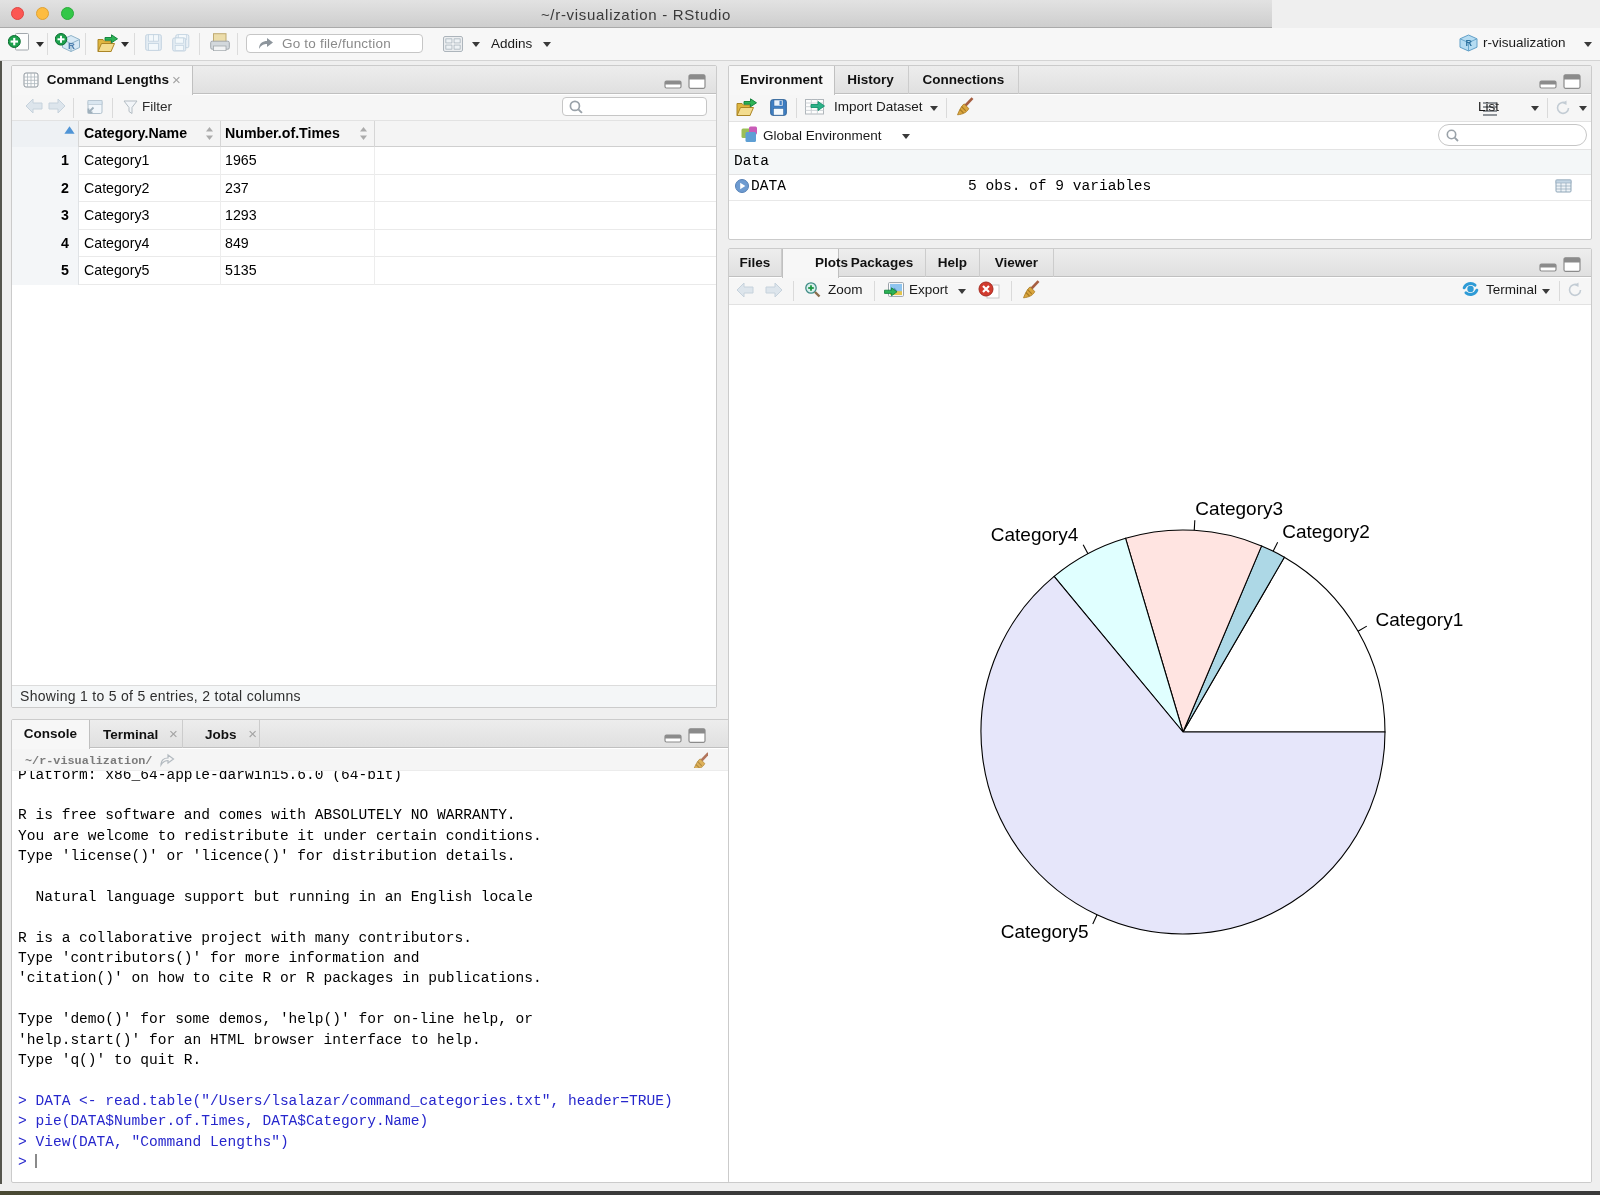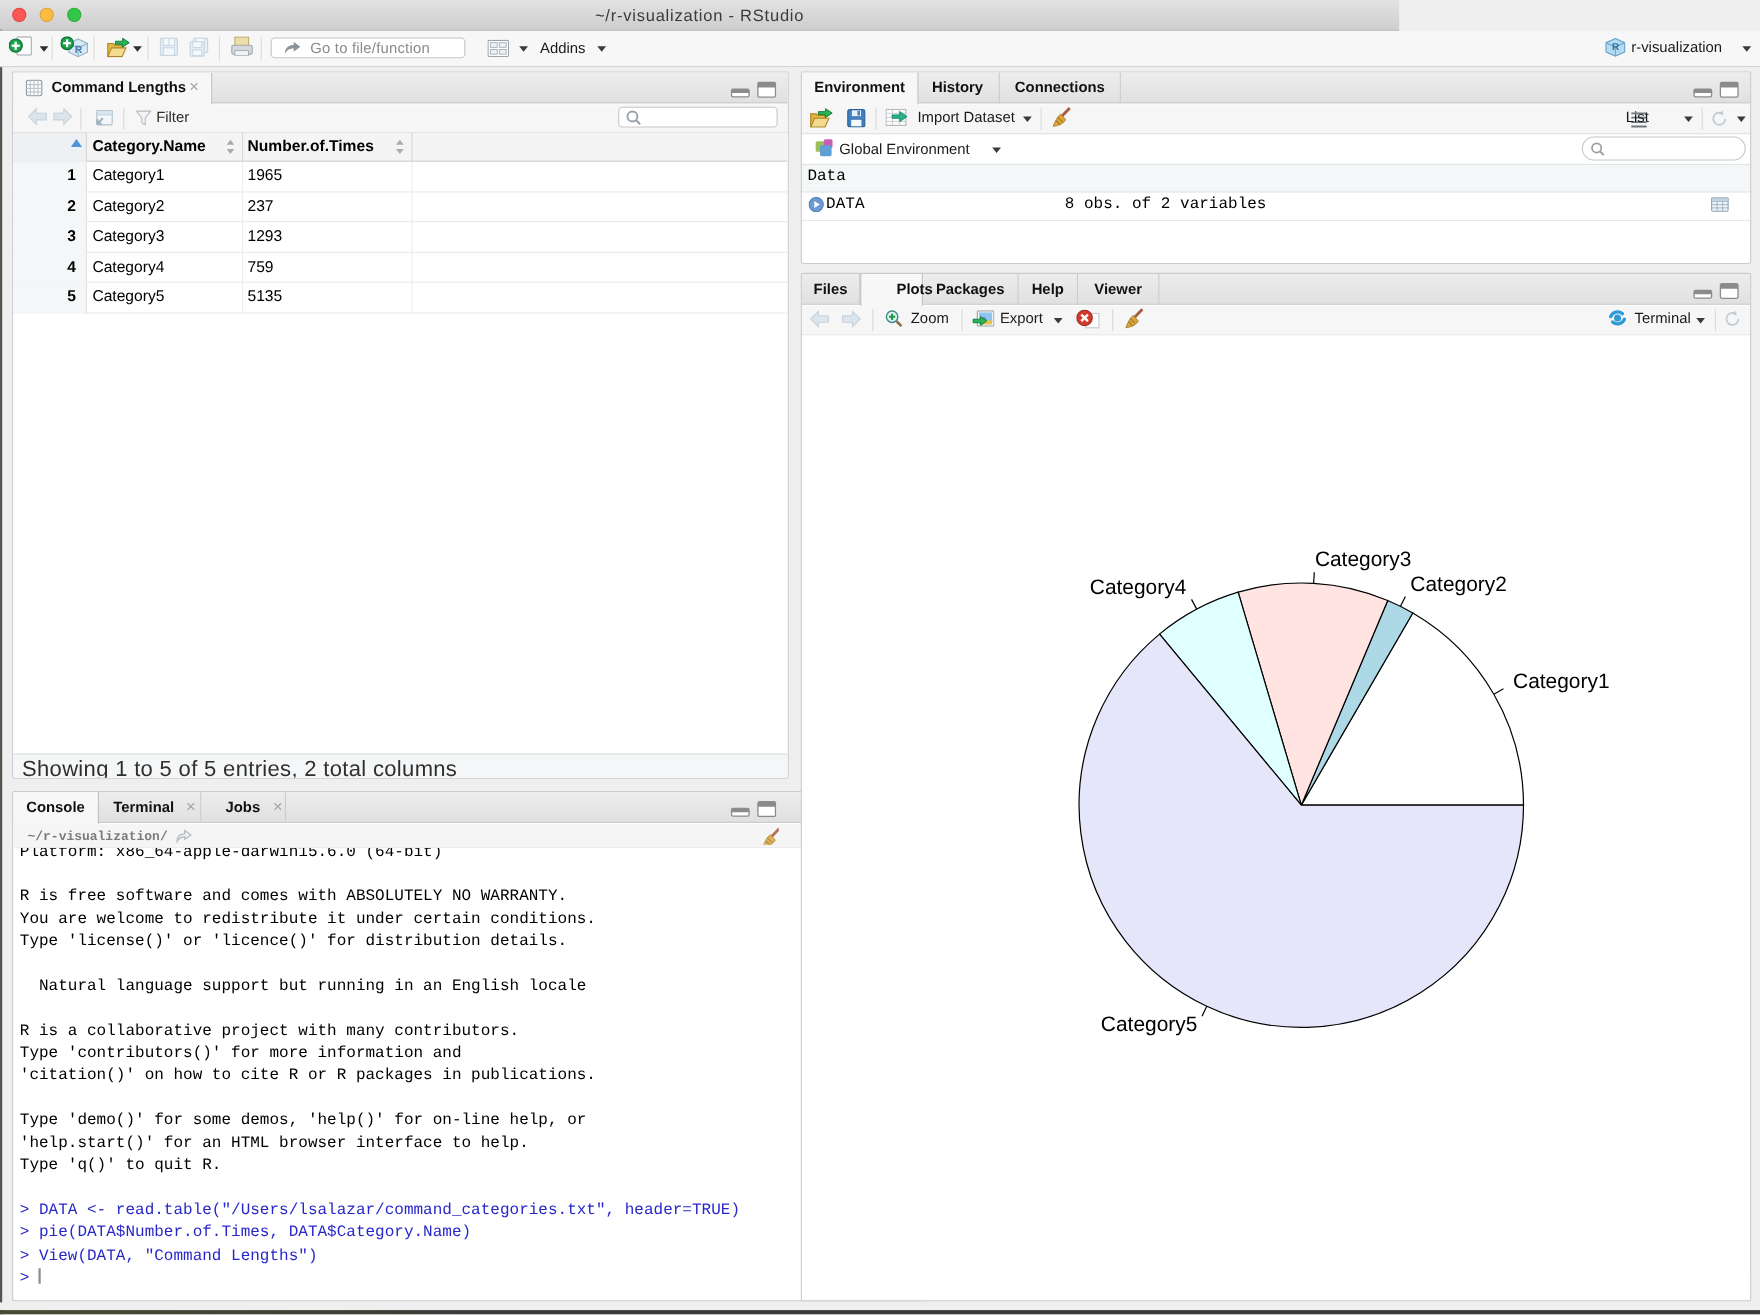--- a/index.html
+++ b/index.html
@@ -218,33 +218,33 @@
         <div class="td abs" style="left:72px;top:5px;">Category3</div>
         <div class="abs" style="left:208px;top:0;width:1px;height:27.6px;background:#ededed;"></div>
         <div class="td abs" style="left:213px;top:5px;">1293</div>
         <div class="abs" style="left:362px;top:0;width:1px;height:27.6px;background:#ededed;"></div>
       </div>
       <div class="abs" style="left:0;top:108.80000000000001px;width:704px;height:27.6px;border-bottom:1px solid #eaeaea;">
         <div class="abs" style="left:0;top:0;width:67px;height:27.6px;background:#f4f6f8;border-right:1px solid #e0e3e6;"></div>
         <div class="td abs" style="left:0;top:5px;width:57px;text-align:right;font-weight:bold;">4</div>
         <div class="td abs" style="left:72px;top:5px;">Category4</div>
         <div class="abs" style="left:208px;top:0;width:1px;height:27.6px;background:#ededed;"></div>
-        <div class="td abs" style="left:213px;top:5px;">759</div>
+        <div class="td abs" style="left:213px;top:5px;">849</div>
         <div class="abs" style="left:362px;top:0;width:1px;height:27.6px;background:#ededed;"></div>
       </div>
       <div class="abs" style="left:0;top:136.4px;width:704px;height:27.6px;border-bottom:1px solid #eaeaea;">
         <div class="abs" style="left:0;top:0;width:67px;height:27.6px;background:#f4f6f8;border-right:1px solid #e0e3e6;"></div>
         <div class="td abs" style="left:0;top:5px;width:57px;text-align:right;font-weight:bold;">5</div>
         <div class="td abs" style="left:72px;top:5px;">Category5</div>
         <div class="abs" style="left:208px;top:0;width:1px;height:27.6px;background:#ededed;"></div>
         <div class="td abs" style="left:213px;top:5px;">5135</div>
         <div class="abs" style="left:362px;top:0;width:1px;height:27.6px;background:#ededed;"></div>
       </div>
     </div>
-    <div class="abs" style="left:0;top:619px;width:704px;height:23px;background:#f4f6f7;border-top:1px solid #dcdcdc;font-size:20px;letter-spacing:0.3px;color:#2e2e2e;padding:2px 0 0 8px;">Showing 1 to 5 of 5 entries, 2 total columns</div>
+    <div class="abs" style="left:0;top:619px;width:704px;height:23px;background:#f4f6f7;border-top:1px solid #dcdcdc;font-size:14px;letter-spacing:0.3px;color:#2e2e2e;padding:2px 0 0 8px;">Showing 1 to 5 of 5 entries, 2 total columns</div>
   </div>
 <div class="pane" style="left:11px;top:719px;width:832px;height:464px;">
     <div class="tabbar"></div>
     <div class="tab active" style="left:0;width:78px;">Console</div>
     <div class="tab inactive" style="left:79px;width:92px;text-align:left;padding-left:12px;">Terminal <span class="tabx" style="margin-left:7px;">×</span></div>
     <div class="tab inactive" style="left:171px;width:77px;text-align:left;padding-left:22px;">Jobs <span class="tabx" style="margin-left:8px;">×</span></div>
     <div class="abs" style="left:652px;top:8px;">
       <svg width="42" height="15" viewBox="0 0 42 15" style="display:block" xmlns="http://www.w3.org/2000/svg">
         <rect x="1" y="7" width="16" height="7" rx="1.5" fill="#fff" stroke="#8b8b8b" stroke-width="1.2"></rect>
         <path d="M1 10.5 L1 8.5 A1.5 1.5 0 0 1 2.5 7 L15.5 7 A1.5 1.5 0 0 1 17 8.5 L17 10.5 Z" fill="#8b8b8b"></path>
@@ -349,21 +349,21 @@
       </svg>
     </div>
     <div class="abs mono" style="left:0;top:83px;width:862px;height:26px;background:#f4f7f8;border-top:1px solid #e3e3e3;border-bottom:1px solid #e3e3e3;font-size:14.55px;color:#000;padding:3px 0 0 5px;">Data</div>
     <div class="abs" style="left:6px;top:113px;">
       <svg width="14" height="14" viewBox="0 0 14 14" style="display:block;" xmlns="http://www.w3.org/2000/svg">
         <circle cx="7" cy="7" r="6.5" fill="#6d9bd1" stroke="#5580b5"></circle>
         <path d="M5.2 3.8 L10.3 7 L5.2 10.2 Z" fill="#fff"></path>
       </svg>
     </div>
     <div class="abs mono" style="left:22px;top:112px;font-size:14.55px;color:#000;">DATA</div>
-    <div class="abs mono" style="left:239px;top:112px;font-size:14.55px;color:#000;">8 obs. of 2 variables</div>
+    <div class="abs mono" style="left:239px;top:112px;font-size:14.55px;color:#000;">5 obs. of 9 variables</div>
     <div class="abs" style="left:826px;top:113px;">
       <svg width="17" height="14" viewBox="0 0 17 14" style="display:block;" xmlns="http://www.w3.org/2000/svg">
         <rect x="1" y="1" width="15" height="12" rx="1" fill="#eef3f7" stroke="#8fa6b8"></rect>
         <rect x="1" y="1" width="15" height="3" fill="#c4d6e4" stroke="#8fa6b8" stroke-width="0.6"></rect>
         <path d="M1 7 H16 M1 10 H16 M6 4 V13 M11 4 V13" stroke="#8fa6b8" stroke-width="0.7"></path>
       </svg>
     </div>
     <div class="abs" style="left:0;top:134px;width:862px;height:1px;background:#e8e8e8;"></div>
   </div>
 <div class="pane" style="left:728px;top:248px;width:864px;height:935px;">

